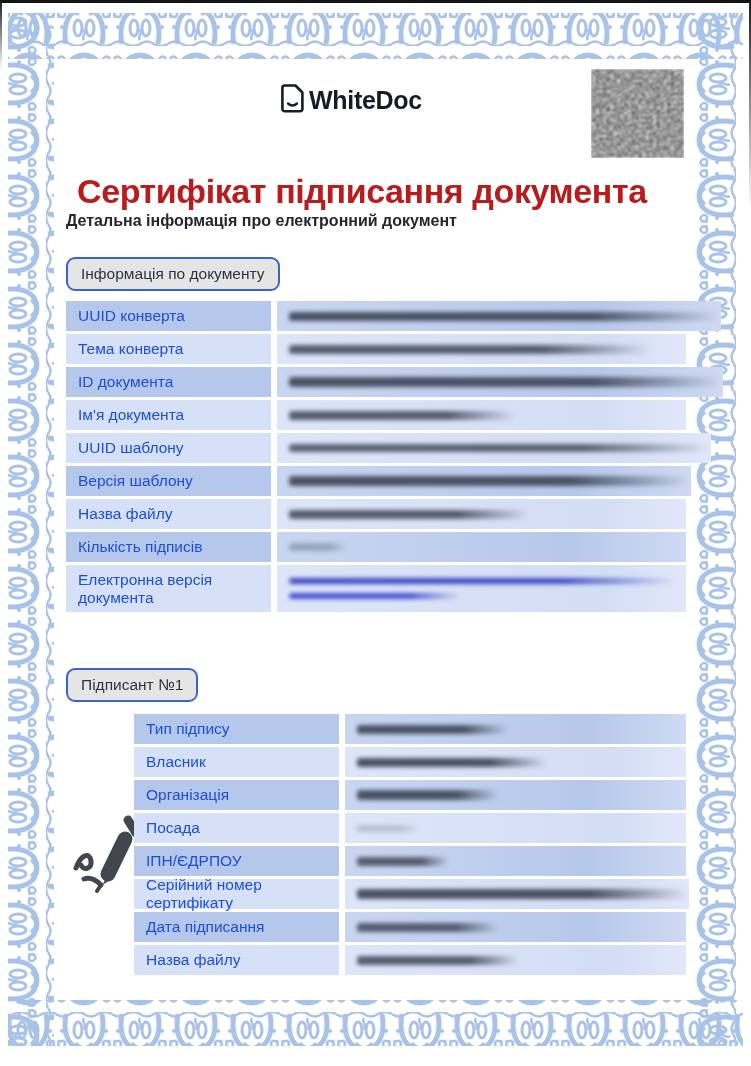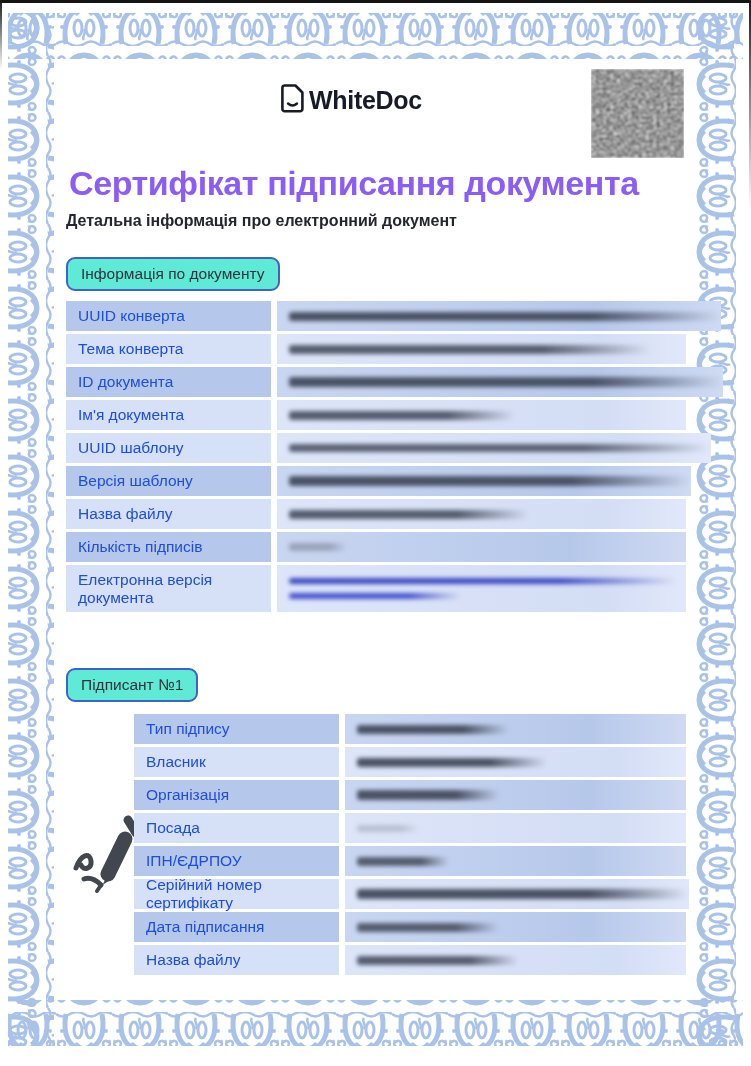--- a/index.html
+++ b/index.html
@@ -14,26 +14,26 @@
     background:linear-gradient(180deg,#1c1c1c,rgba(30,30,30,0));}
   .scan-left{position:absolute;left:0;top:0;width:2px;height:70px;
     background:linear-gradient(180deg,#1c1c1c,rgba(30,30,30,0));}
   
   .ornament-frame{position:absolute;left:0;top:0;}
   
   .logo{position:absolute;left:281px;top:84px;display:flex;align-items:center;gap:5px;}
   .logo-text{font-size:25px;font-weight:bold;color:#161b27;letter-spacing:-0.3px;}
   .qr{position:absolute;left:589px;top:67px;width:97px;height:93px;}
   
-  .page-title{position:absolute;left:65px;top:160px;margin:4px;width:620px;
-    font-size:34px;font-weight:bold;letter-spacing:-0.4px;color:#8b5cf6;}
+  .page-title{position:absolute;left:65px;top:160px;margin:12px;width:620px;
+    font-size:34px;font-weight:bold;letter-spacing:-0.4px;color:#b91c1c;}
   .page-subtitle{position:absolute;left:66px;top:212px;margin:0;
     font-size:16px;font-weight:bold;color:#23262e;}
   
-  .badge{position:absolute;background:#5eead4;border:2px solid #3e62c9;border-radius:9px;
+  .badge{position:absolute;background:#e5e5e5;border:2px solid #3e62c9;border-radius:9px;
     padding:6px 13px;font-size:15.5px;color:#2e333d;white-space:nowrap;text-align:center;}
   .badge-doc{left:66px;top:257px;}
   .badge-signer{left:66px;top:668px;}
   
   .tbl{position:absolute;display:flex;flex-direction:column;}
   .tbl-doc{left:66px;top:301px;width:620px;}
   .tbl-signer{left:134px;top:714px;width:552px;}
   .row{display:flex;height:30px;margin-bottom:3px;}
   .row.tall{height:47px;}
   .cell-label{flex:0 0 205px;margin-right:6px;padding-left:12px;box-sizing:border-box;

